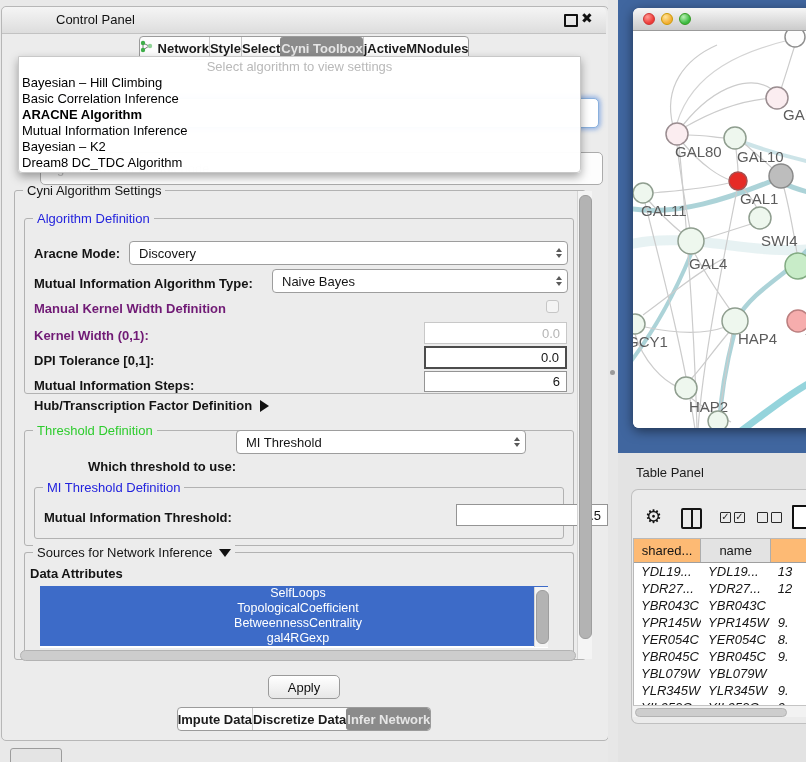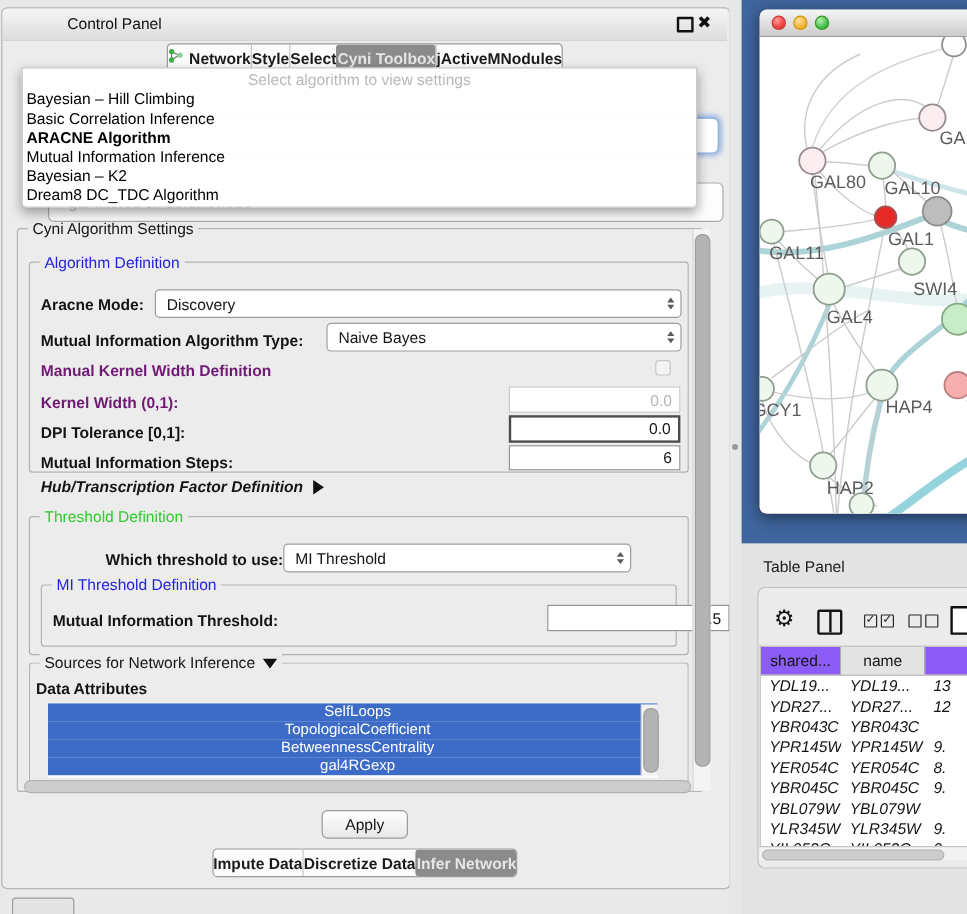--- a/index.html
+++ b/index.html
@@ -80,21 +80,21 @@
   .colsplit{left:681px;top:508px;width:17px;height:17px;border:2px solid #141414;border-radius:2px;}
   .colsplit::after{content:"";position:absolute;left:7.5px;top:0;width:2px;height:17px;background:#141414;}
   .cb-ico{width:11px;height:11px;border:1.5px solid #2a2a2a;border-radius:1px;box-sizing:border-box;
           font-size:10px;line-height:8px;text-align:center;color:#2a2a2a;font-weight:bold;}
   .doc-ico{left:792px;top:505px;width:16px;height:20px;border:2px solid #111;border-radius:1px;background:#fff;}
   .tbl{left:633px;top:538px;width:173px;height:166px;background:#fff;border:1px solid #b9b9b9;
        border-bottom:none;border-right:none;overflow:hidden;}
   .tbl-head{display:flex;height:23px;border-bottom:1px solid #9f9f9f;}
   .th{box-sizing:border-box;border-right:1px solid #adadad;font-size:13px;display:flex;align-items:center;
       justify-content:center;background:#e3e3e3;}
-  .th.blue{background:#8b5cf6;}
+  .th.blue{background:#fdba74;}
   .tr{display:flex;height:17px;font-style:italic;}
   .td{box-sizing:border-box;font-size:13px;line-height:17px;padding-left:7px;white-space:nowrap;overflow:hidden;}
   .tbl-hscroll{left:633px;top:705px;width:173px;height:11px;background:#f2f2f2;border-top:1px solid #c4c4c4;}
   .mini-box{left:10px;top:748px;width:50px;height:20px;background:#e4e4e4;border:1px solid #9c9c9c;border-radius:3px;}
   .net-ico{display:inline-block;}
 </style>
 </head>
 <body>
 <div id="app">
 
@@ -180,30 +180,30 @@
   </div>
   <div class="abs lbl" style="left:34px;top:353px;">DPI Tolerance [0,1]:</div>
   <div class="abs field focus" style="left:424px;top:346px;width:143px;height:23px;">
     <span>0.0</span>
   </div>
   <div class="abs lbl" style="left:34px;top:378px;">Mutual Information Steps:</div>
   <div class="abs field" style="left:424px;top:371px;width:143px;height:21px;">
     <span>6</span>
   </div>
 
-  <div class="abs" style="left:34px;top:398px;display:flex;align-items:center;gap:8px;font-style:italic;">
+  <div class="abs" style="left:34px;top:398px;display:flex;align-items:center;gap:8px;">
     <span class="lbl">Hub/Transcription Factor Definition</span>
     <span class="tri-right"></span>
   </div>
 
   <div class="abs fs" style="left:24px;top:430px;width:548px;height:114px;">
     <span class="fs-legend green">Threshold Definition</span>
   </div>
   <div class="abs lbl" style="left:88px;top:459px;text-align:right;">Which threshold to use:</div>
-  <div class="abs combo" style="left:236px;top:453px;width:290px;">
+  <div class="abs combo" style="left:236px;top:430px;width:290px;">
     <span>MI Threshold</span>
     <span class="stepper">
         <span class="tri-up"></span>
         <span class="tri-down"></span>
       </span>
   </div>
   <div class="abs fs" style="left:34px;top:487px;width:528px;height:50px;">
     <span class="fs-legend blue">MI Threshold Definition</span>
   </div>
   <div class="abs lbl" style="left:44px;top:510px;">Mutual Information Threshold:</div>

